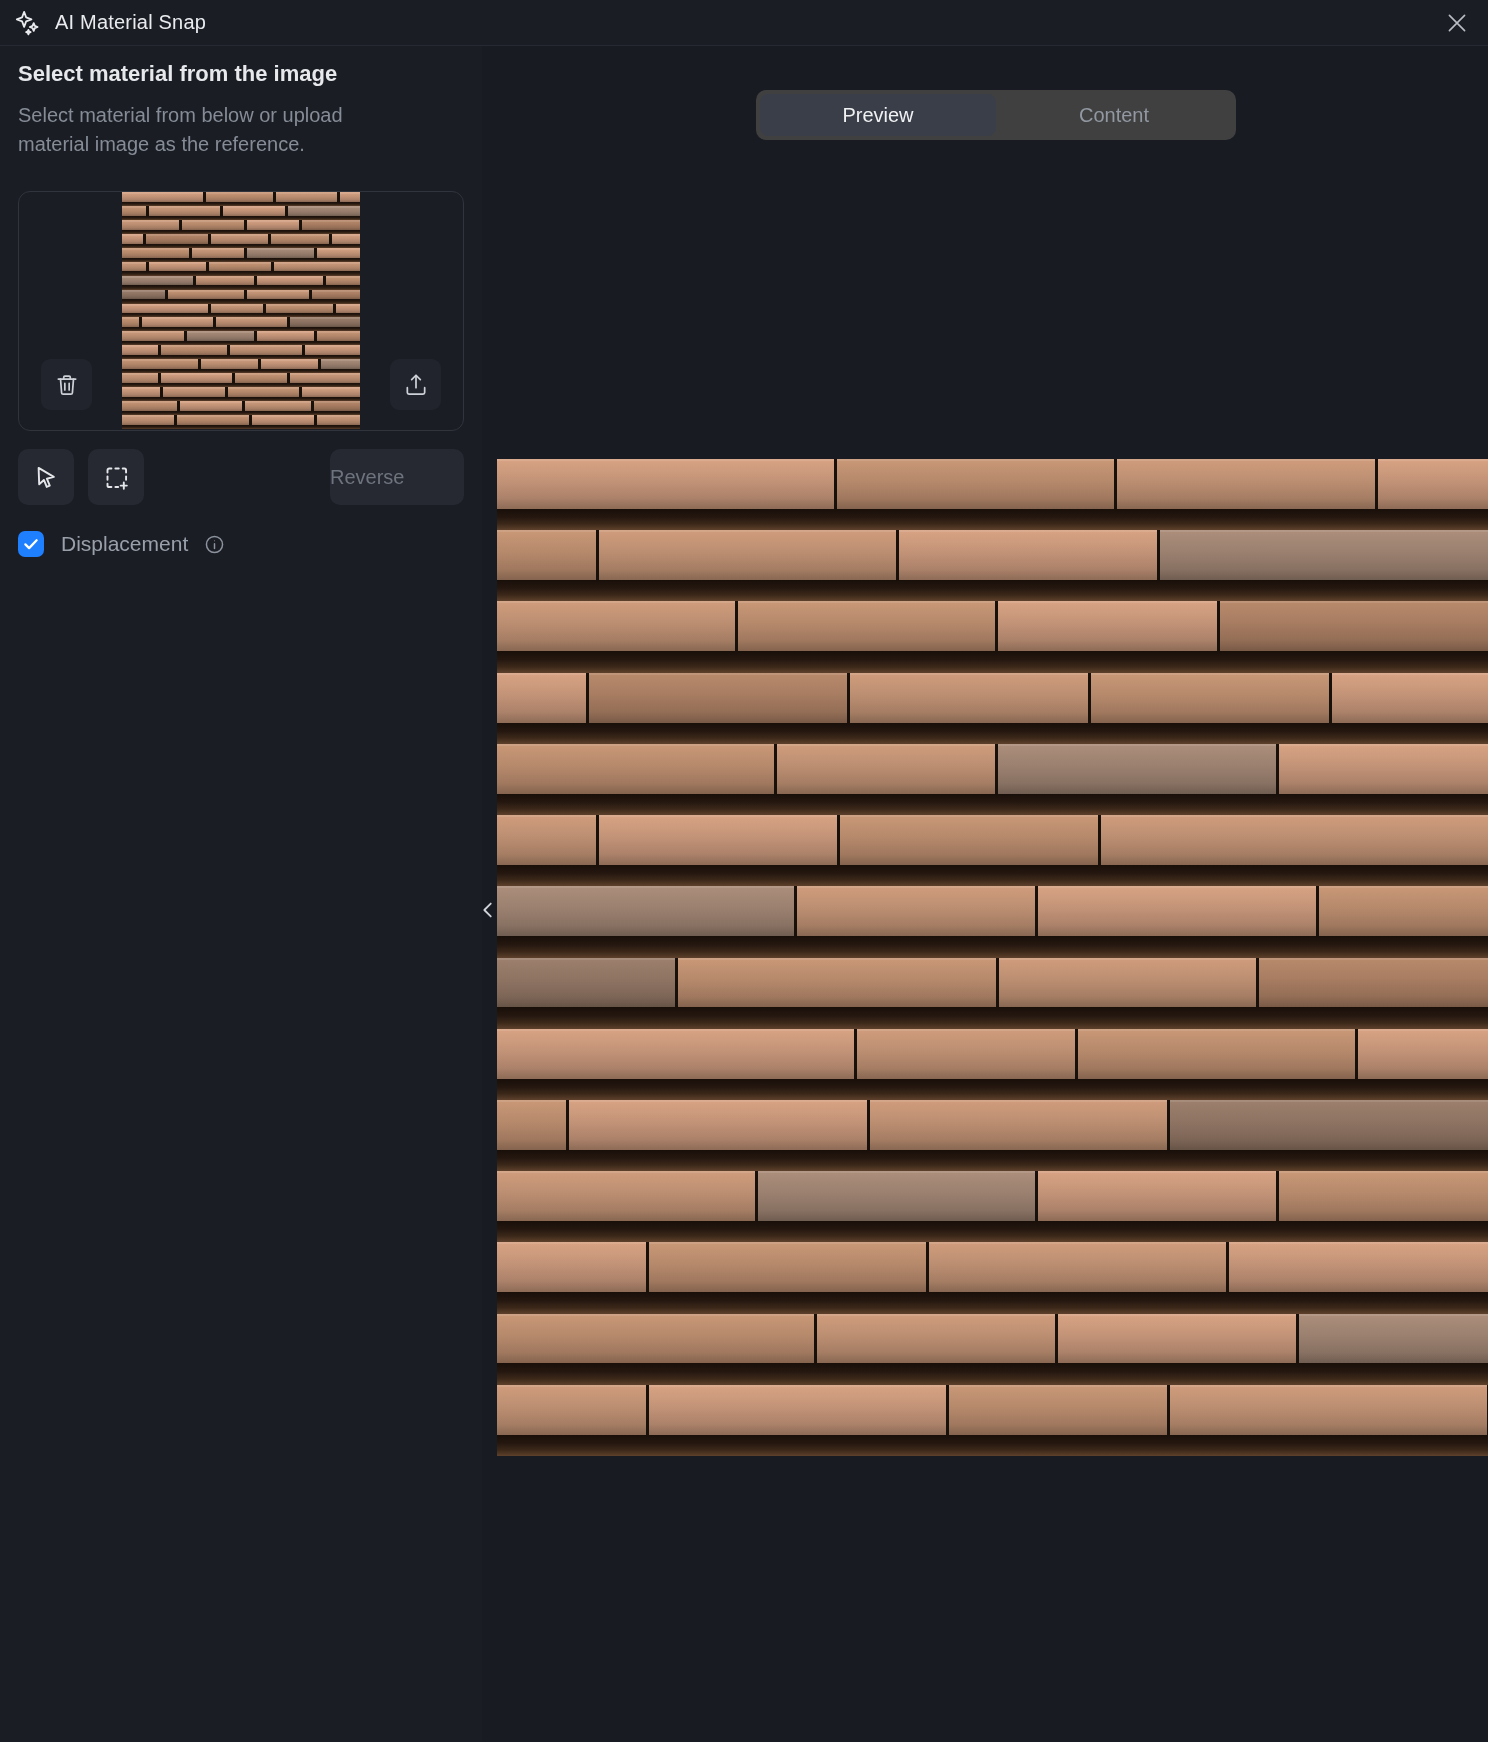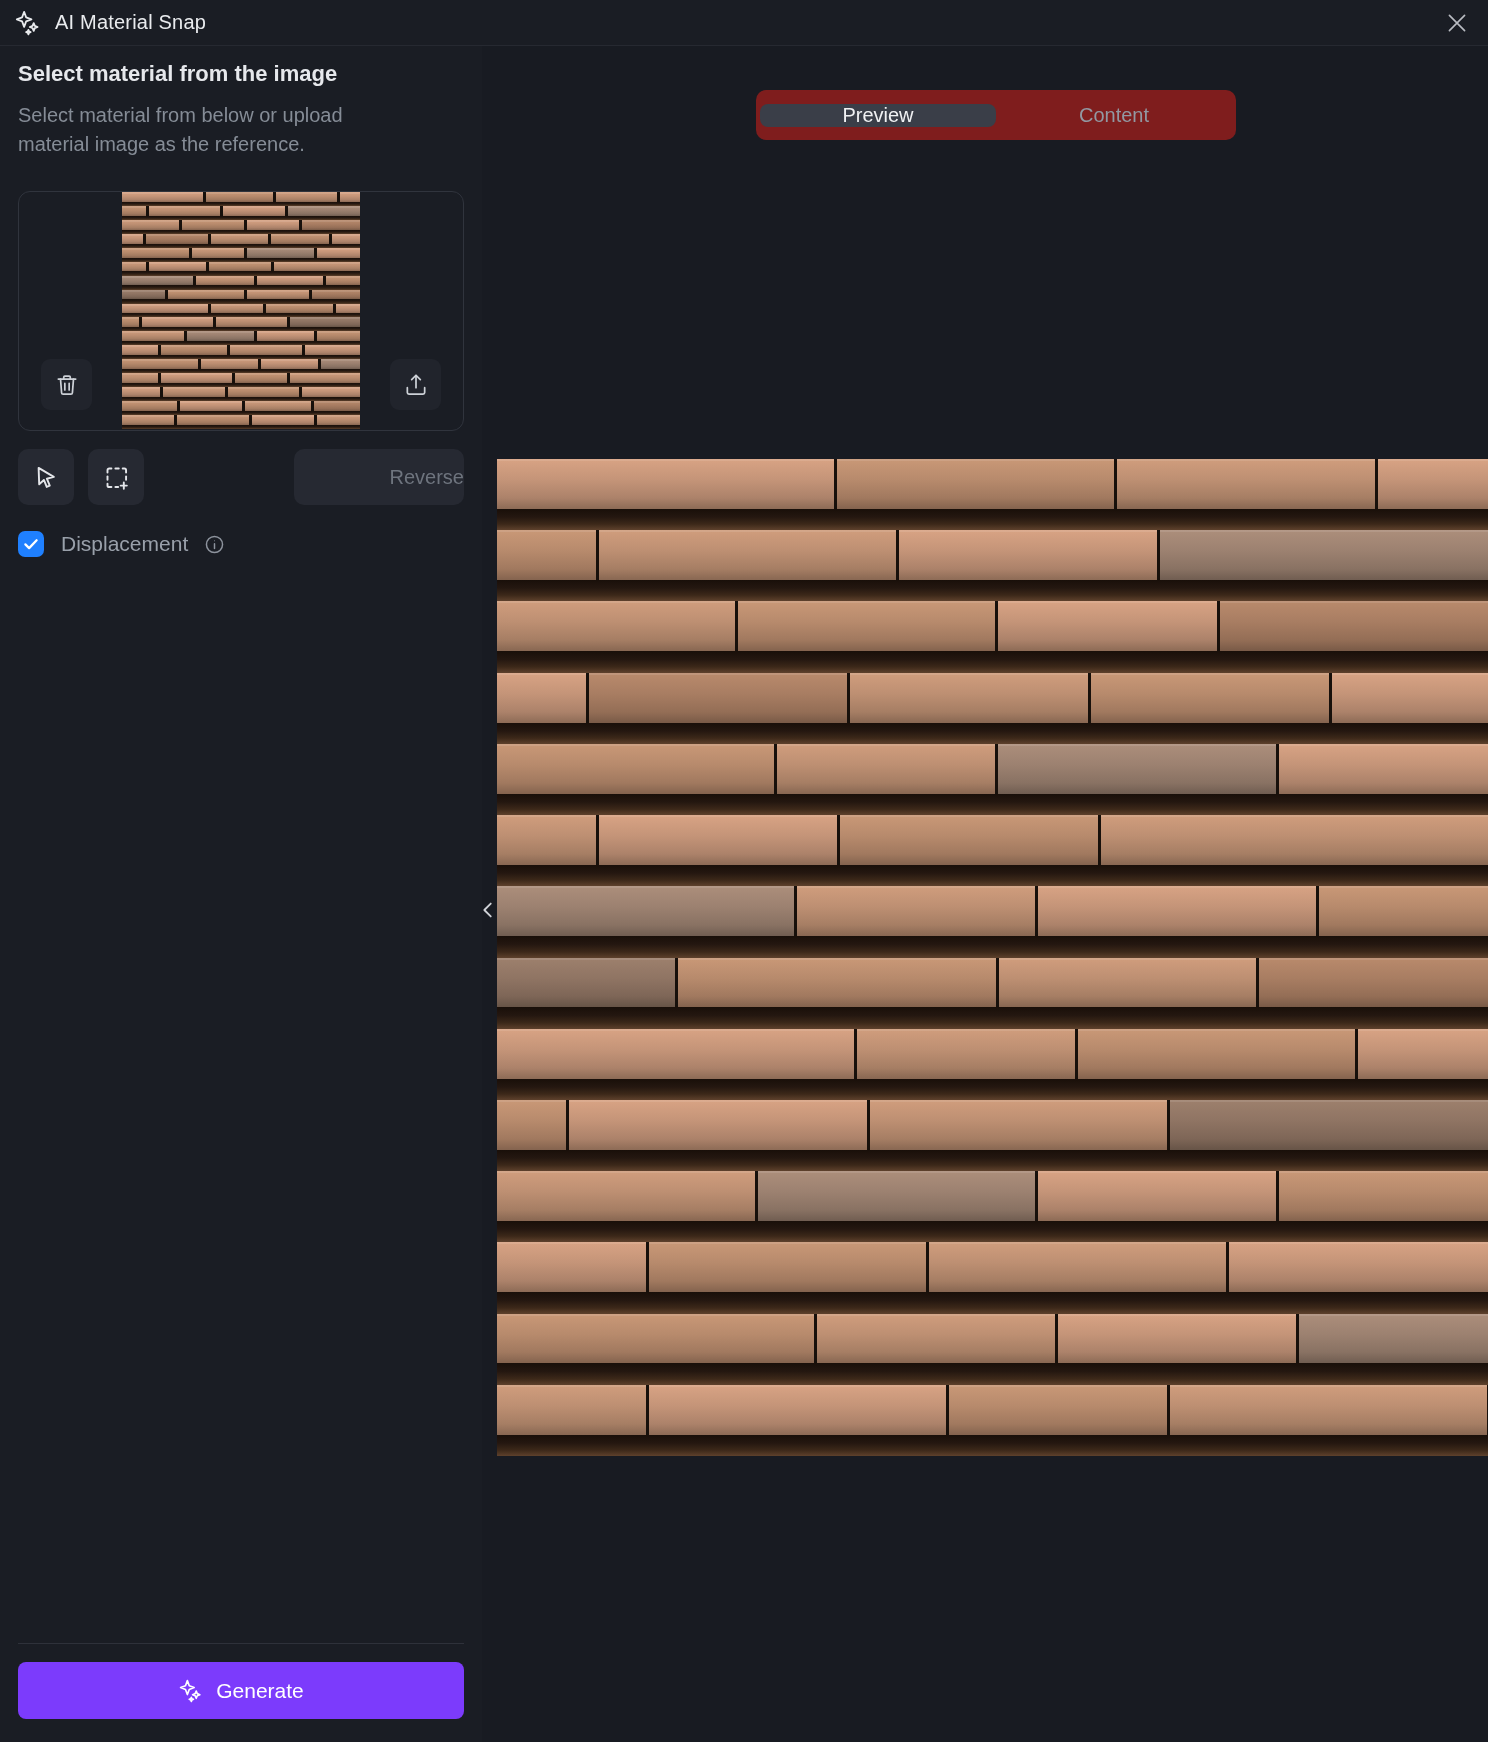--- a/index.html
+++ b/index.html
@@ -27,22 +27,22 @@
     display:flex; flex-direction:column; overflow:hidden; cursor:pointer; }
   .thumb-action { position:absolute; bottom:20px; width:51px; height:51px; border-radius:9px;
     background:#21242c; display:flex; align-items:center; justify-content:center; }
   .thumb-action.del { left:22px; }
   .thumb-action.upl { right:22px; }
 
   .sb-subheading { margin-top:38px; color:#a9afb9; font-size:21px; font-weight:500; }
   .tools-row { margin-top:18px; display:flex; align-items:center; height:56px; }
   .tool-btn { width:56px; height:56px; border-radius:10px; background:#262932;
     display:flex; align-items:center; justify-content:center; margin-right:14px; }
-  .reverse-btn { margin-left:auto; width:170px; height:56px; border-radius:10px; background:#262932;
-    color:#6e747e; font-size:20px; display:flex; align-items:center; justify-content:flex-end; cursor:pointer; }
+  .reverse-btn { margin-left:auto; width:134px; height:56px; border-radius:10px; background:#262932;
+    color:#6e747e; font-size:20px; display:flex; align-items:center; justify-content:flex-start; cursor:pointer; }
 
   .generated-row { margin-top:76px; display:flex; align-items:center; cursor:pointer; }
   .generated-row .lbl { color:#e8eaed; font-size:21px; font-weight:bold; margin-left:24px; }
   .chev-wrap { width:18px; display:flex; justify-content:center; margin-left:7px; }
 
   .disp-row { margin-top:26px; display:flex; align-items:center; }
   .checkbox { width:26px; height:26px; border-radius:7px; background:#30343c;
     display:flex; align-items:center; justify-content:center; cursor:pointer; }
   .checkbox.checked { background:#1f80ff; }
   .disp-row .lbl { color:#99a0aa; font-size:21px; margin-left:17px; }
@@ -50,21 +50,21 @@
 
   .sb-bottom { margin-top:auto; padding-bottom:23px; }
   .sb-divider { height:1px; background:#2e313a; margin-bottom:18px; }
   .generate-btn { height:57px; border-radius:8px; background:#7c3bfc; color:#ffffff;
     font-size:21px; font-weight:500; display:flex; align-items:center; justify-content:center;
     gap:13px; cursor:pointer; }
 
   
   .main { position:absolute; left:482px; top:46px; right:0; bottom:0; background:#181b22; }
   .tabs { position:absolute; left:274px; top:44px; width:480px; height:50px;
-    background:#7f1d1d; border-radius:10px; padding:4px; display:flex;align-items:center; }
+    background:#404040; border-radius:10px; padding:4px; display:flex; }
   .tab { flex:1; border-radius:8px; display:flex; align-items:center; justify-content:center;
     font-size:20px; color:#9298a2; cursor:pointer; }
   .tab.active { background:#3a3e48; color:#f0f1f3; font-weight:500; }
   .collapse { position:absolute; left:-12px; top:844px; width:36px; height:40px;
     display:flex; align-items:center; justify-content:center; cursor:pointer; }
   .preview-tex { position:absolute; left:15px; top:413px; width:991px; height:997px;
     display:flex; flex-direction:column; overflow:hidden; }
 
   
   .brick-row { position:relative; flex:1; background:#17100b; overflow:hidden; }
@@ -320,33 +320,20 @@
       <span class="lbl">Displacement</span>
       <span class="info">
         <svg width="21" height="21" viewBox="0 0 24 24" fill="none" stroke="#8d939d" stroke-width="1.7" stroke-linecap="round">
           <circle cx="12" cy="12" r="9.2"></circle>
           <path d="M12 11 V16.6"></path>
           <circle cx="12" cy="7.6" r="0.6" fill="#8d939d" stroke="none"></circle>
         </svg>
       </span>
     </div>
 
-    <div class="sb-bottom">
-      <div class="sb-divider"></div>
-      <div class="generate-btn">
-        <span style="display:flex;">
-          <svg width="25" height="25" viewBox="0 0 24 24" fill="none" stroke="#ffffff" stroke-width="1.6" stroke-linejoin="round">
-            <path d="M9 2.5 L10.8 7.4 L15.5 9.2 L10.8 11 L9 15.9 L7.2 11 L2.5 9.2 L7.2 7.4 Z"></path>
-            <path d="M17.5 12.5 L18.5 15 L21 16 L18.5 17 L17.5 19.5 L16.5 17 L14 16 L16.5 15 Z"></path>
-            <path d="M12.8 18.5 L13.4 19.9 L14.8 20.5 L13.4 21.1 L12.8 22.5 L12.2 21.1 L10.8 20.5 L12.2 19.9 Z"></path>
-          </svg>
-        </span>
-        <span>Generate</span>
-      </div>
-    </div>
   </div>
 
   <div class="main">
     <div class="tabs">
       <div class="tab active">
         <span>Preview</span>
       </div>
       <div class="tab">
         <span>Content</span>
       </div>

